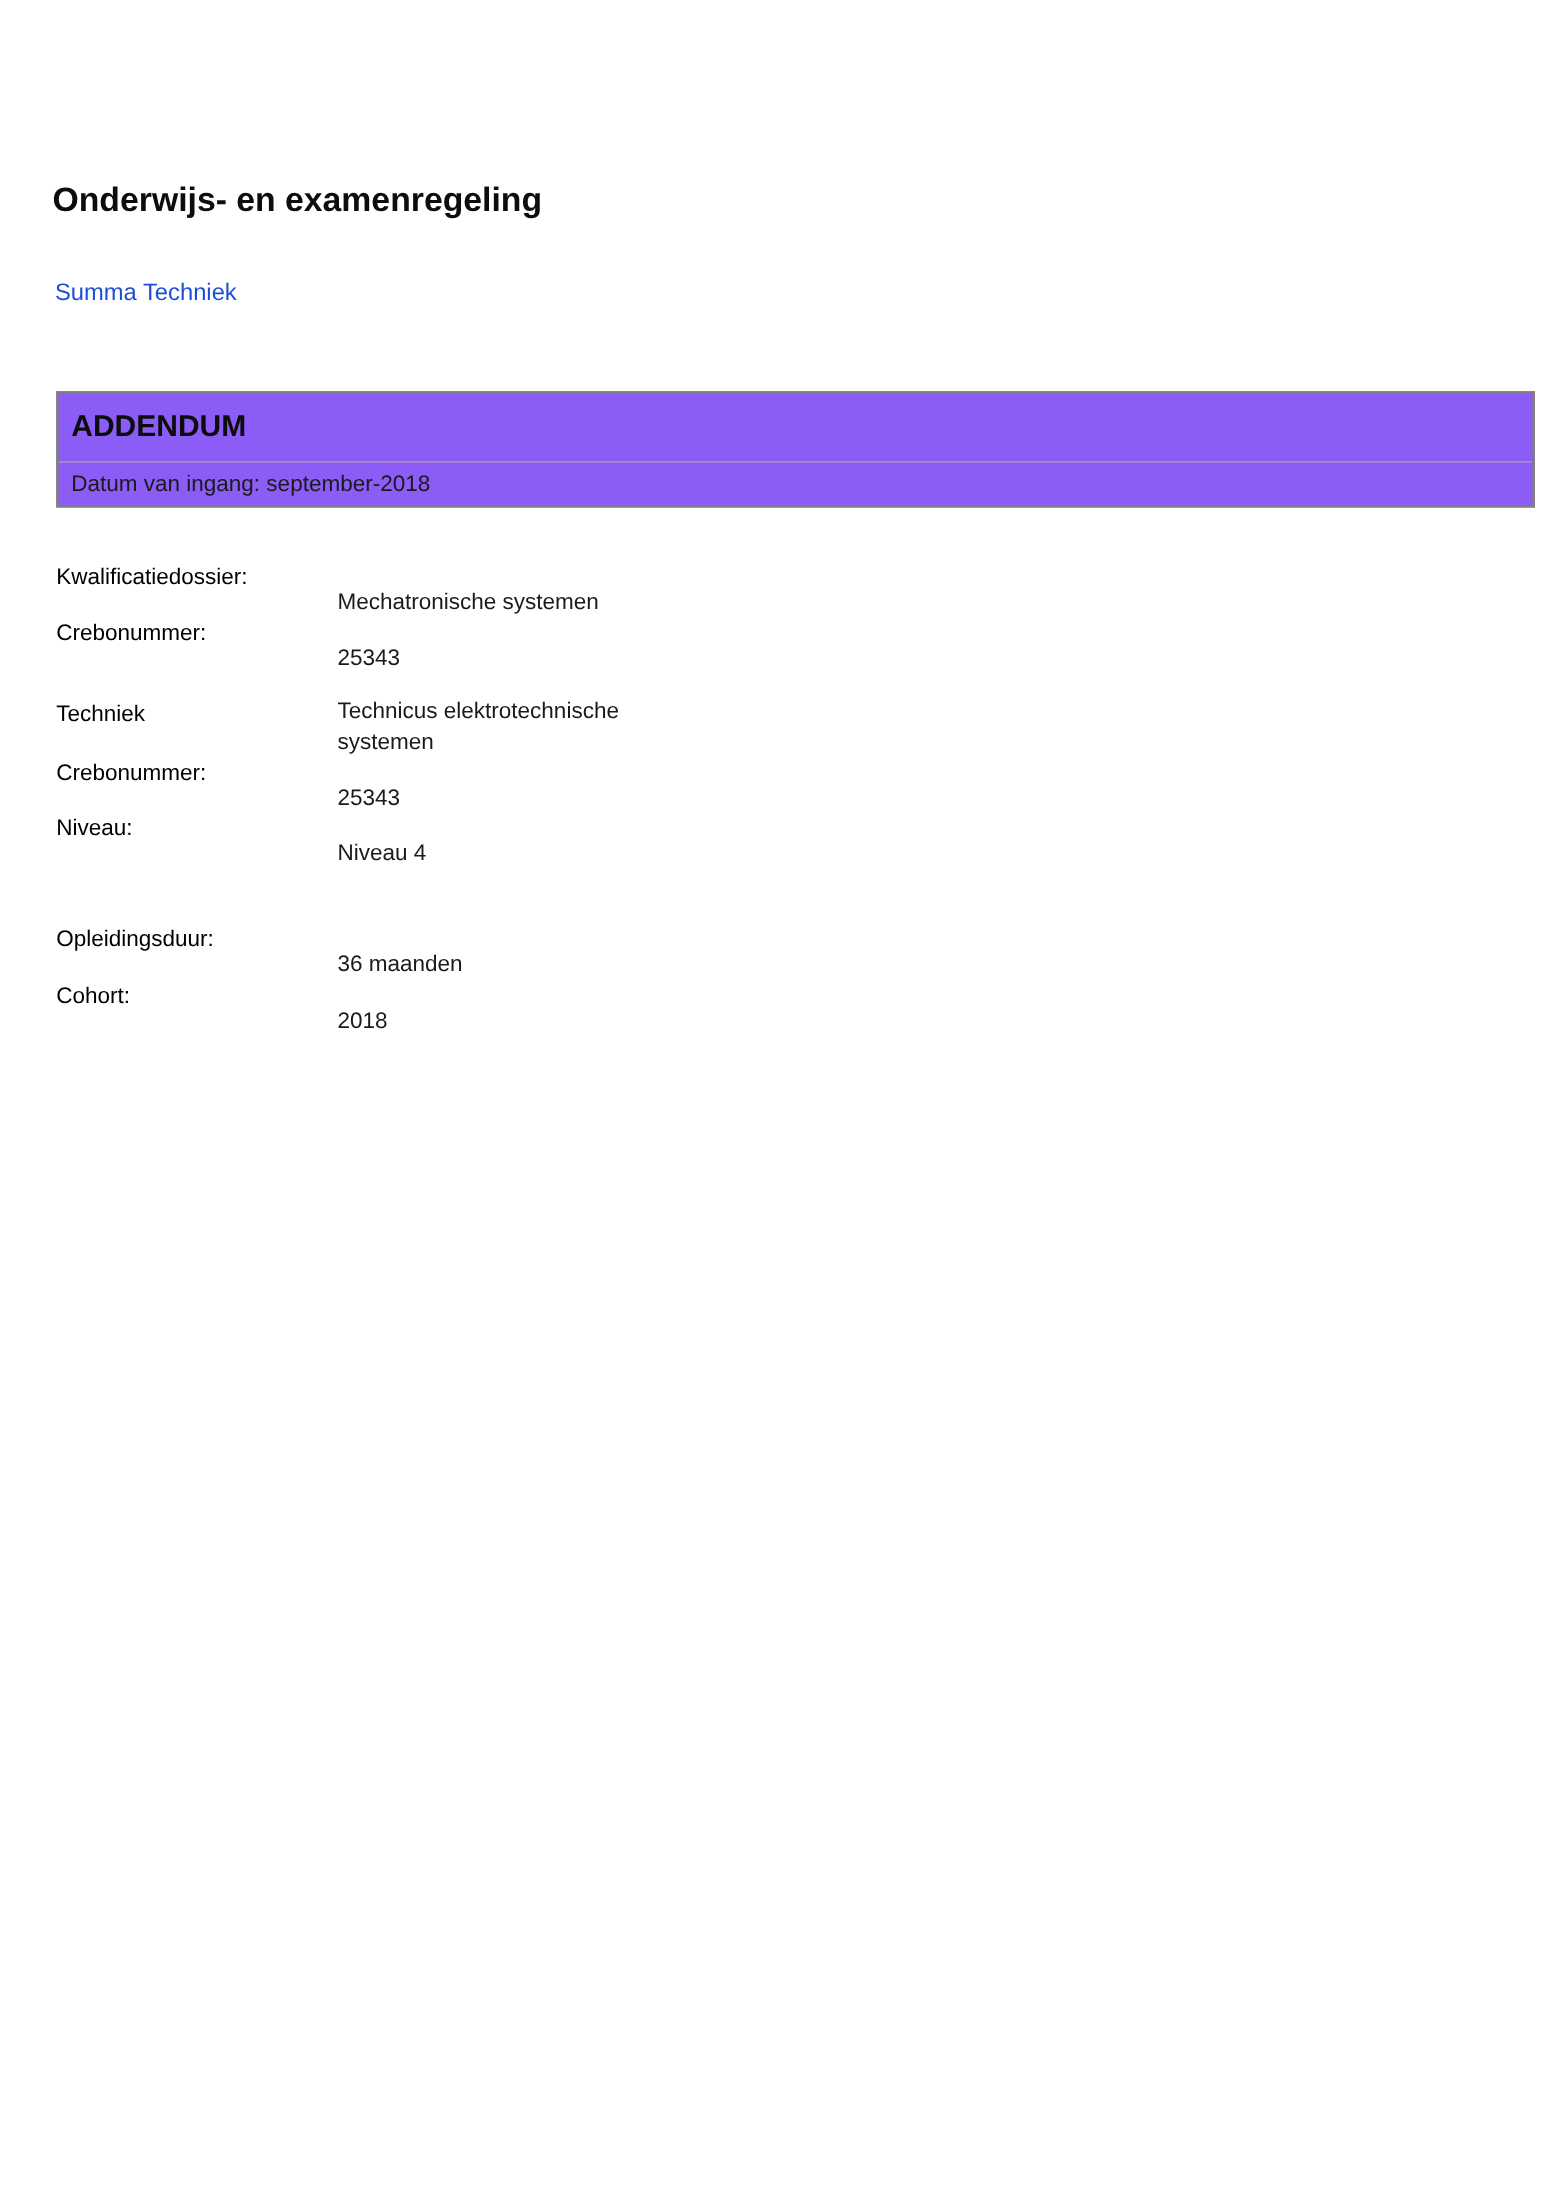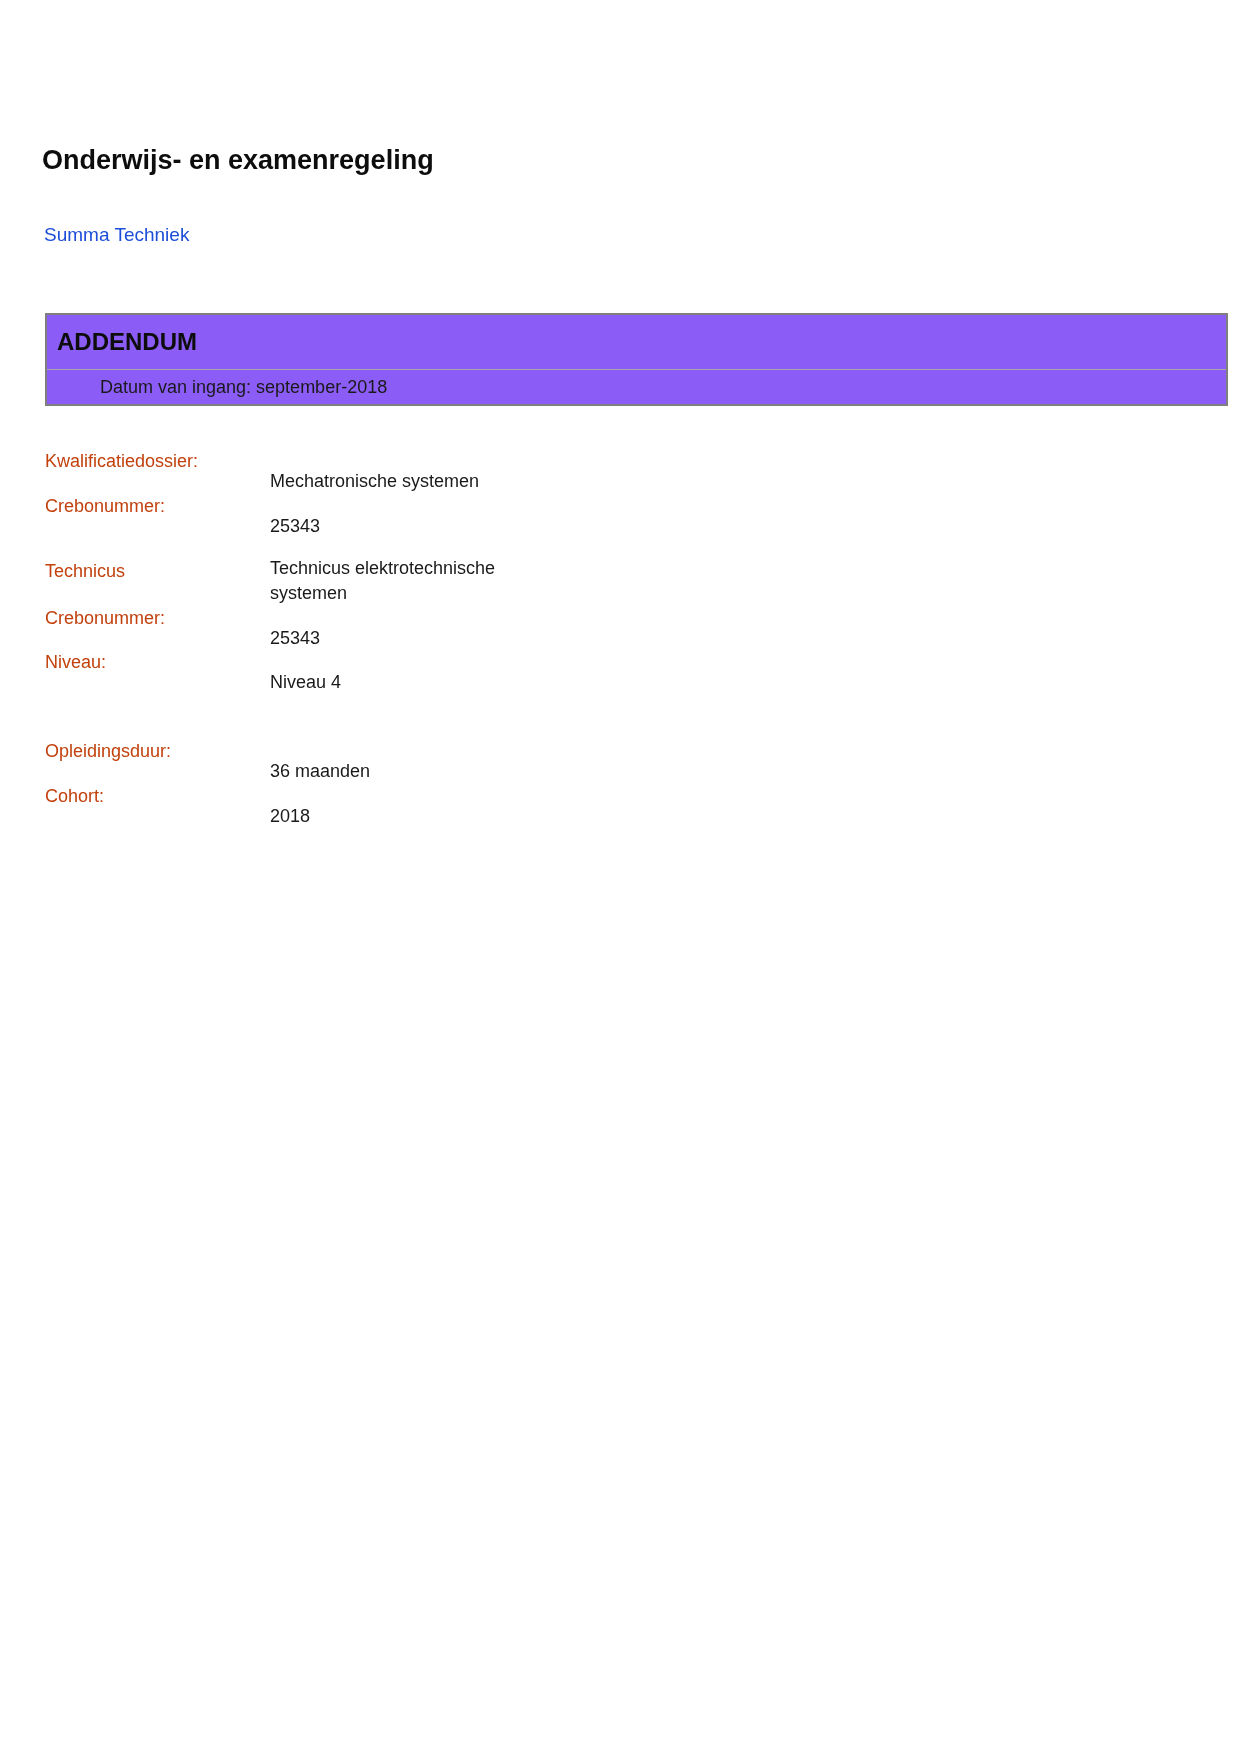--- a/index.html
+++ b/index.html
@@ -56,21 +56,20 @@
     font-size: 24px;
     font-weight: bold;
     color: #0d0d0d;
   }
   .addendum-date-row {
     height: 34px;
     display: flex;
     align-items: center;
     padding-left: 10px;
     box-sizing: border-box;
-    margin-left: 43px;
   }
   .addendum-date {
     font-size: 18px;
     color: #1a1a1a;
   }
   .field-group {
     position: absolute;
     left: 45px;
   }
   .field-group-1 { top: 449px; }
@@ -82,21 +81,21 @@
     align-items: flex-start;
   }
   .field-row.center-label {
     align-items: center;
   }
   .field-label {
     width: 225px;
     flex: 0 0 225px;
     font-size: 18px;
     line-height: 25px;
-    color: #c2410c;
+    color: #000000;
   }
   .field-value {
     width: 255px;
     font-size: 18px;
     line-height: 25px;
     color: #1a1a1a;
     margin-top: 20px;
   }
 </style>
 </head>
@@ -123,21 +122,21 @@
       <span class="field-value">Mechatronische systemen</span>
     </div>
     <div class="field-row">
       <span class="field-label">Crebonummer:</span>
       <span class="field-value">25343</span>
     </div>
   </div>
 
   <div class="field-group field-group-2">
     <div class="field-row center-label">
-      <span class="field-label">Technicus</span>
+      <span class="field-label">Techniek</span>
       <span class="field-value">Technicus elektrotechnische systemen</span>
     </div>
     <div class="field-row">
       <span class="field-label">Crebonummer:</span>
       <span class="field-value">25343</span>
     </div>
   </div>
 
   <div class="field-group field-group-3">
     <div class="field-row">

